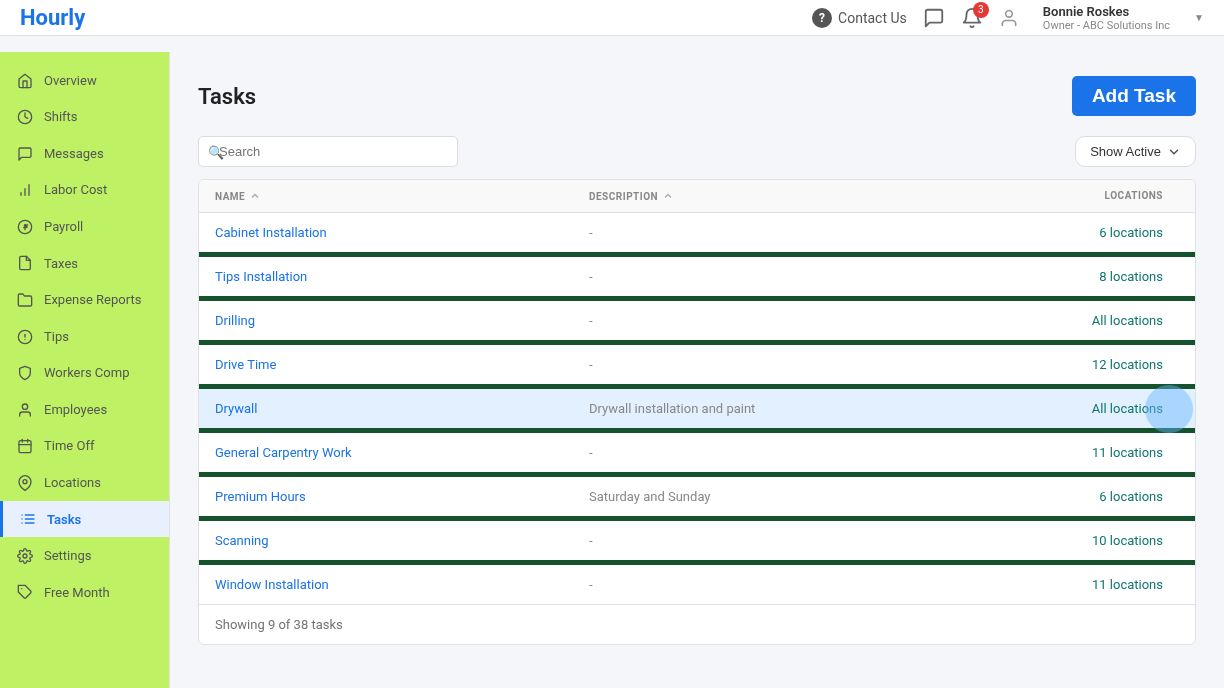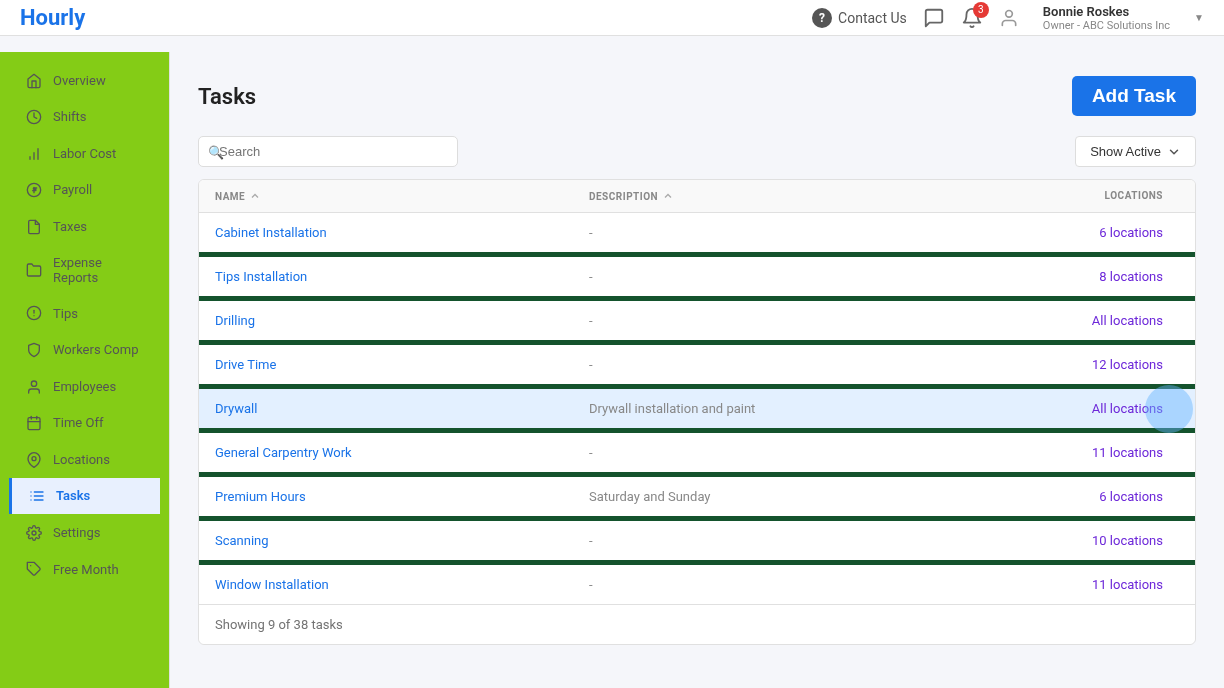--- a/index.html
+++ b/index.html
@@ -84,25 +84,25 @@
     
     .layout {
       display: flex;
       margin-top: 52px;
       height: calc(100vh - 52px);
     }
 
     
     .sidebar {
       width: 170px;
-      background: #84cc16;
+      background: #bef264;
       border-right: 1px solid #e0e0e0;
       display: flex;
       flex-direction: column;
-      padding: 10px 9px;
+      padding: 10px 0;
       flex-shrink: 0;
       overflow-y: auto;
     }
     .sidebar-item {
       display: flex;
       align-items: center;
       gap: 10px;
       padding: 10px 16px;
       cursor: pointer;
       color: #555;
@@ -175,21 +175,21 @@
       font-size: 13px;
       width: 260px;
       outline: none;
       background: #fff;
     }
     .show-active-btn {
       display: flex;
       align-items: flex-end;
       gap: 6px;
       border: 1px solid #ddd;
-      border-radius: 4px;
+      border-radius: 10px;
       padding: 7px 14px;
       background: #fff;
       font-size: 13px;
       cursor: pointer;
       color: #333;
     }
 
     
     .tasks-table {
       background: #fff;
@@ -223,21 +223,21 @@
       grid-template-columns: 1fr 1fr 200px 16px;
       padding: 12px 16px;
       border-bottom: 5px solid #14532d;
       align-items: center;
       cursor: pointer;
     }
     .table-row:last-child { border-bottom: none; }
     .table-row.highlight { background: #e3f0ff; }
     .row-name { font-size: 13px; color: #1a73e8; }
     .row-desc { font-size: 13px; color: #888; }
-    .row-loc { font-size: 13px; color: #6d28d9; text-align: right; }
+    .row-loc { font-size: 13px; color: #0f766e; text-align: right; }
 
     
     .drywall-circle {
       position: relative;
     }
     .drywall-circle::after {
       content: '';
       display: block;
       position: absolute;
       right: -30px;
@@ -308,20 +308,26 @@
             <polyline points="9 22 9 12 15 12 15 22"></polyline>
           </svg></span>
     <span>Overview</span>
   </div>
       <div class="sidebar-item">
     <span class="icon"><svg width="16" height="16" viewBox="0 0 24 24" fill="none" stroke="currentColor" stroke-width="2" stroke-linecap="round" stroke-linejoin="round">
             <circle cx="12" cy="12" r="10"></circle>
             <polyline points="12 6 12 12 16 14"></polyline>
           </svg></span>
     <span>Shifts</span>
+  </div>
+      <div class="sidebar-item">
+    <span class="icon"><svg width="16" height="16" viewBox="0 0 24 24" fill="none" stroke="currentColor" stroke-width="2" stroke-linecap="round" stroke-linejoin="round">
+            <path d="M21 15a2 2 0 0 1-2 2H7l-4 4V5a2 2 0 0 1 2-2h14a2 2 0 0 1 2 2z"></path>
+          </svg></span>
+    <span>Messages</span>
   </div>
       <div class="sidebar-item">
     <span class="icon"><svg width="16" height="16" viewBox="0 0 24 24" fill="none" stroke="currentColor" stroke-width="2" stroke-linecap="round" stroke-linejoin="round">
             <line x1="12" y1="20" x2="12" y2="10"></line>
             <line x1="18" y1="20" x2="18" y2="4"></line>
             <line x1="6" y1="20" x2="6" y2="16"></line>
           </svg></span>
     <span>Labor Cost</span>
   </div>
       <div class="sidebar-item">

